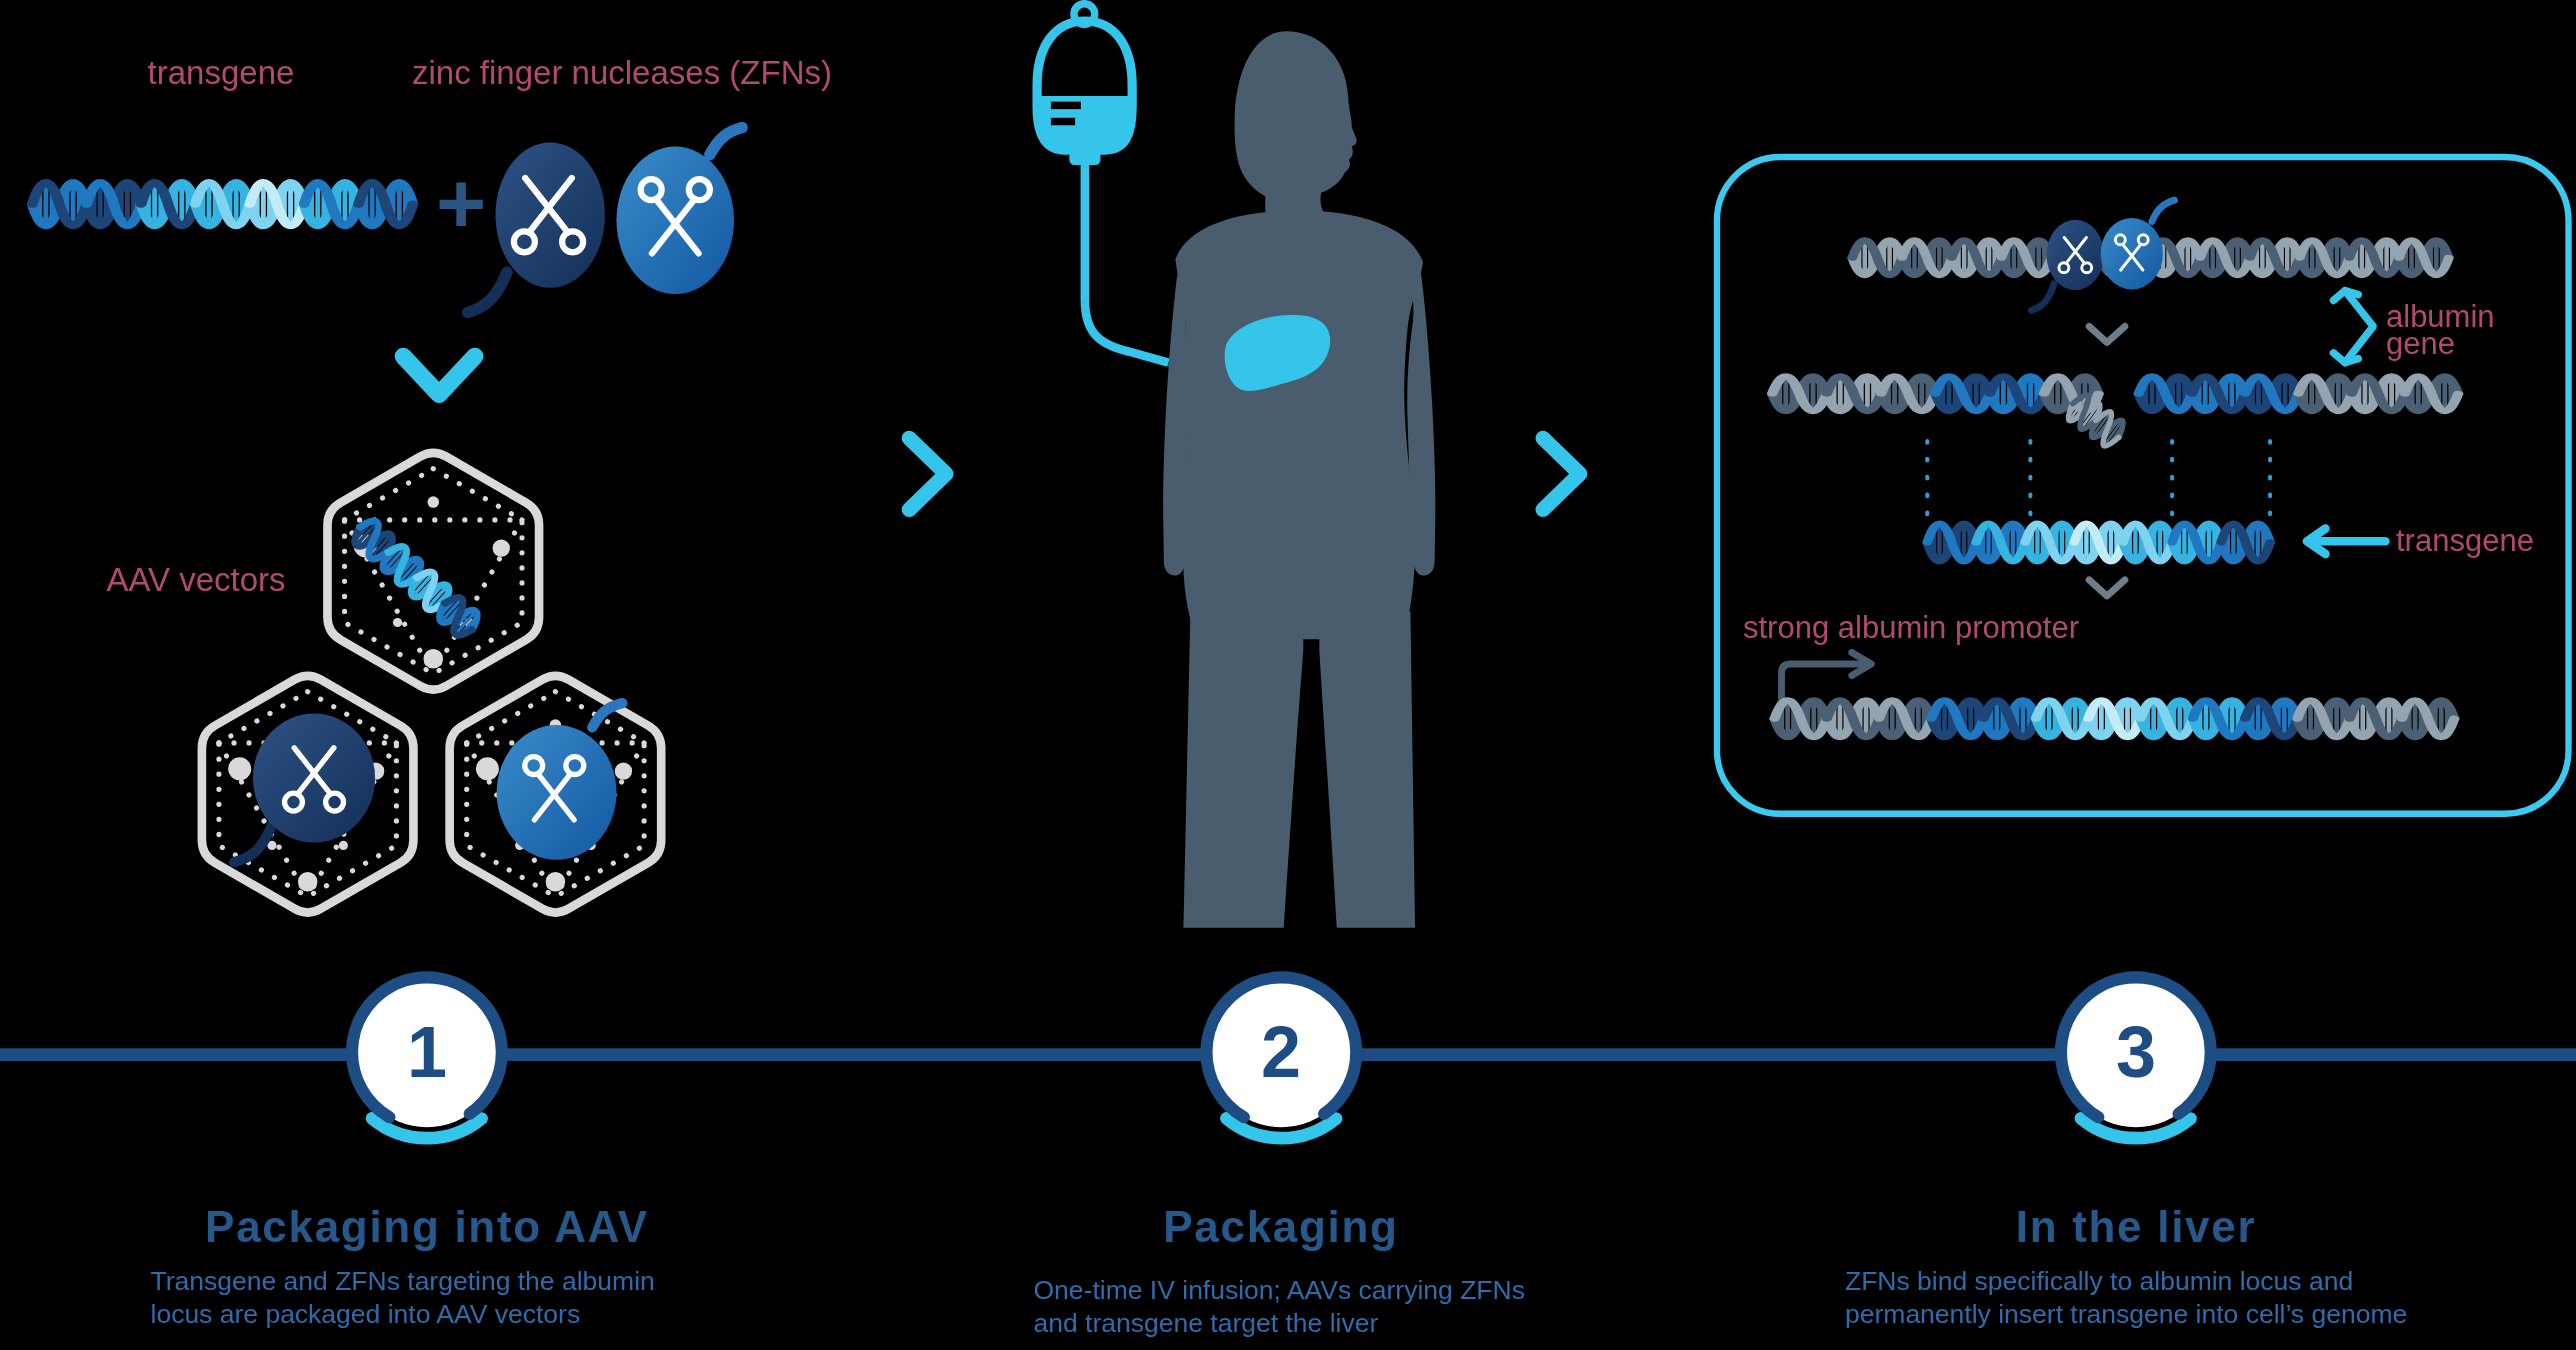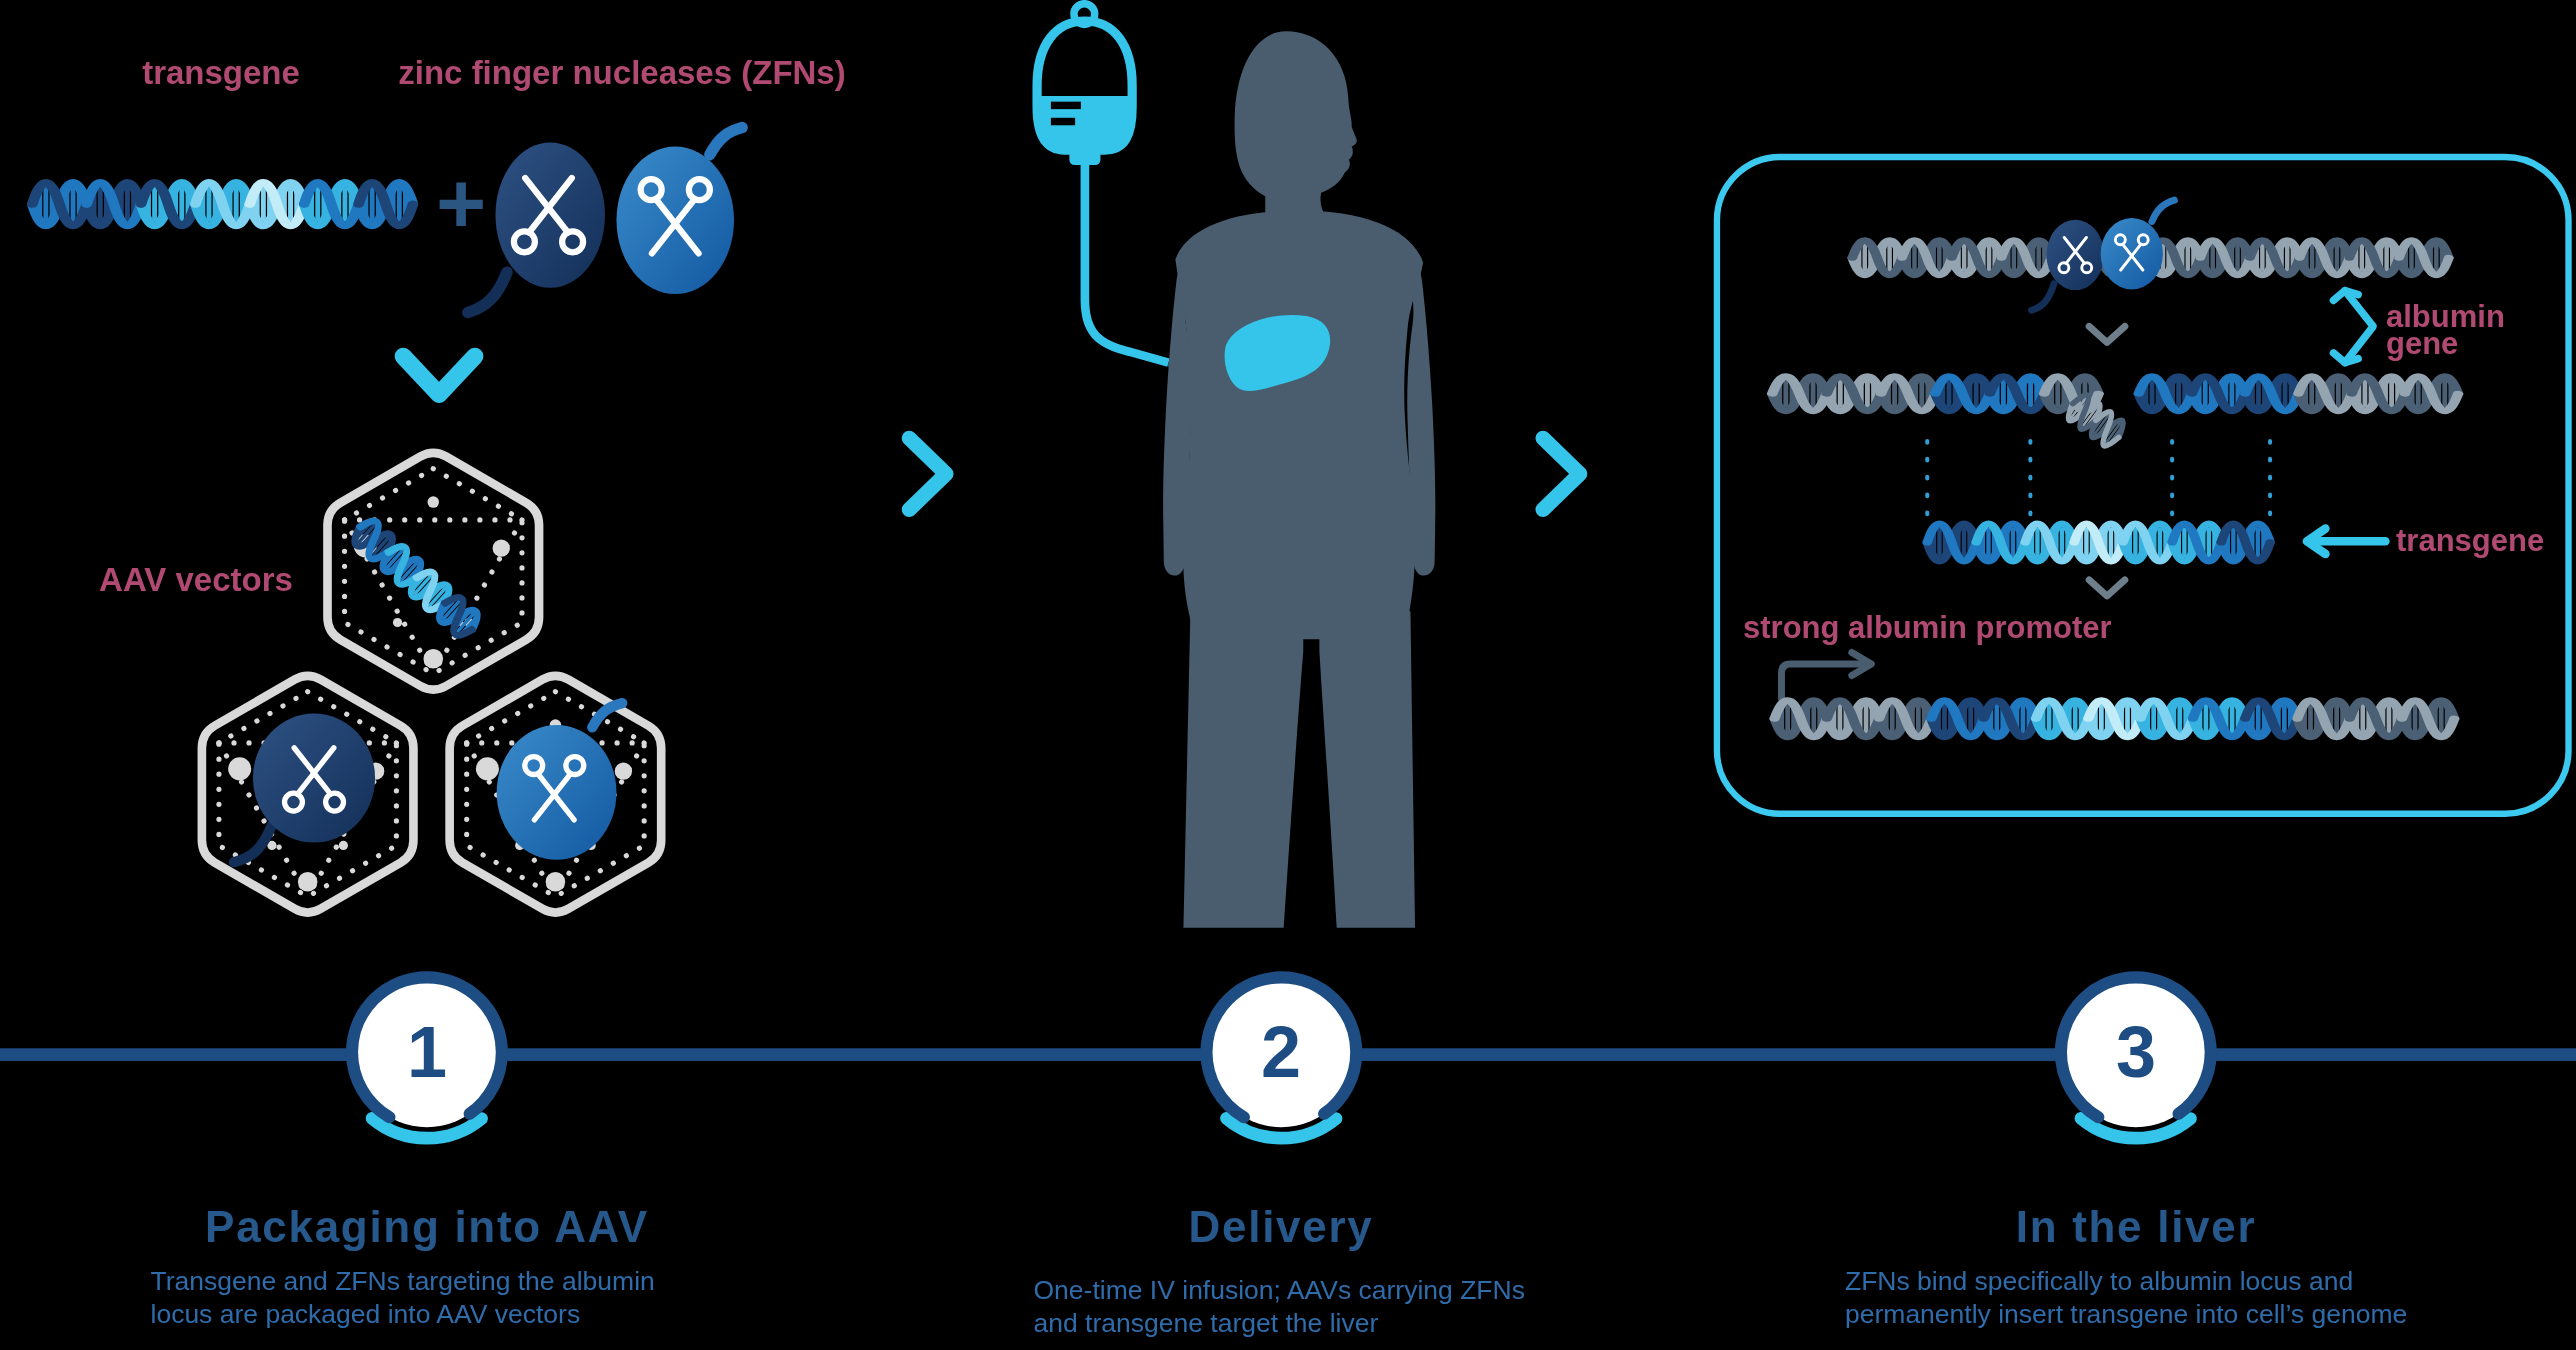--- a/index.html
+++ b/index.html
@@ -3,21 +3,21 @@
 <meta charset="utf-8">
 <style>
   html,body{margin:0;padding:0;background:#000;}
   .canvas{position:relative;width:2576px;height:1351px;background:#000;overflow:hidden;
           font-family:"Liberation Sans",sans-serif;}
   .art{position:absolute;left:0;top:0;width:2576px;height:1351px;}
   
   .sa{fill:none;stroke:var(--ca,#888);stroke-width:13;stroke-linecap:round}
   .sb{fill:none;stroke:var(--cb,#666);stroke-width:13;stroke-linecap:round}
   .sr{fill:none;stroke:var(--cb,#666);stroke-width:6;stroke-linecap:round}
-  .lbl{position:absolute;font-weight:700;font-size:33px;line-height:1.12;color:var(--pink);
+  .lbl{position:absolute;font-weight:400;font-size:33px;line-height:1.12;color:var(--pink);
        white-space:nowrap;}
   .lbl.center{transform:translateX(-50%);}
   .boxlbl{font-size:31px;}
   .plus{position:absolute;font-weight:700;font-size:86px;color:#2b5682;transform:translate(-50%,-50%);}
   .step{position:absolute;width:0;height:0;}
   .step .num{position:absolute;transform:translate(-50%,-50%);font-weight:700;font-size:72px;
              color:var(--timeline);}
   .step .title{position:absolute;transform:translateX(-50%);font-weight:700;font-size:44px;
                letter-spacing:1.7px;color:var(--title_blue);white-space:nowrap;margin-top:16px;}
   .step .desc{position:absolute;transform:translateX(-50%);font-size:26.5px;line-height:1.26;
@@ -284,21 +284,21 @@
 <div class="lbl boxlbl" style="left:2396px;top:524px;">transgene</div>
 <div class="lbl boxlbl" style="left:1743px;top:611px;">strong albumin promoter</div>
 
 <div class="step">
   <div class="num" style="left:427px;top:1052px;">1</div>
   <div class="title" style="left:427px;top:1186px;">Packaging into AAV</div>
   <div class="desc" style="left:427px;top:1265px;width:553px;">Transgene and ZFNs targeting the albumin locus are packaged into AAV vectors</div>
 </div>
 <div class="step">
   <div class="num" style="left:1281px;top:1052px;">2</div>
-  <div class="title" style="left:1281px;top:1186px;">Delivery</div>
+  <div class="title" style="left:1281px;top:1186px;">Packaging</div>
   <div class="desc" style="left:1281px;top:1265px;width:495px;margin-top:9px;">One-time IV infusion; AAVs carrying ZFNs and transgene target the liver</div>
 </div>
 <div class="step">
   <div class="num" style="left:2136px;top:1052px;">3</div>
   <div class="title" style="left:2136px;top:1186px;">In the liver</div>
   <div class="desc" style="left:2136px;top:1265px;width:582px;">ZFNs bind specifically to albumin locus and permanently insert transgene into cell’s genome</div>
 </div>
 
 </div>
 

